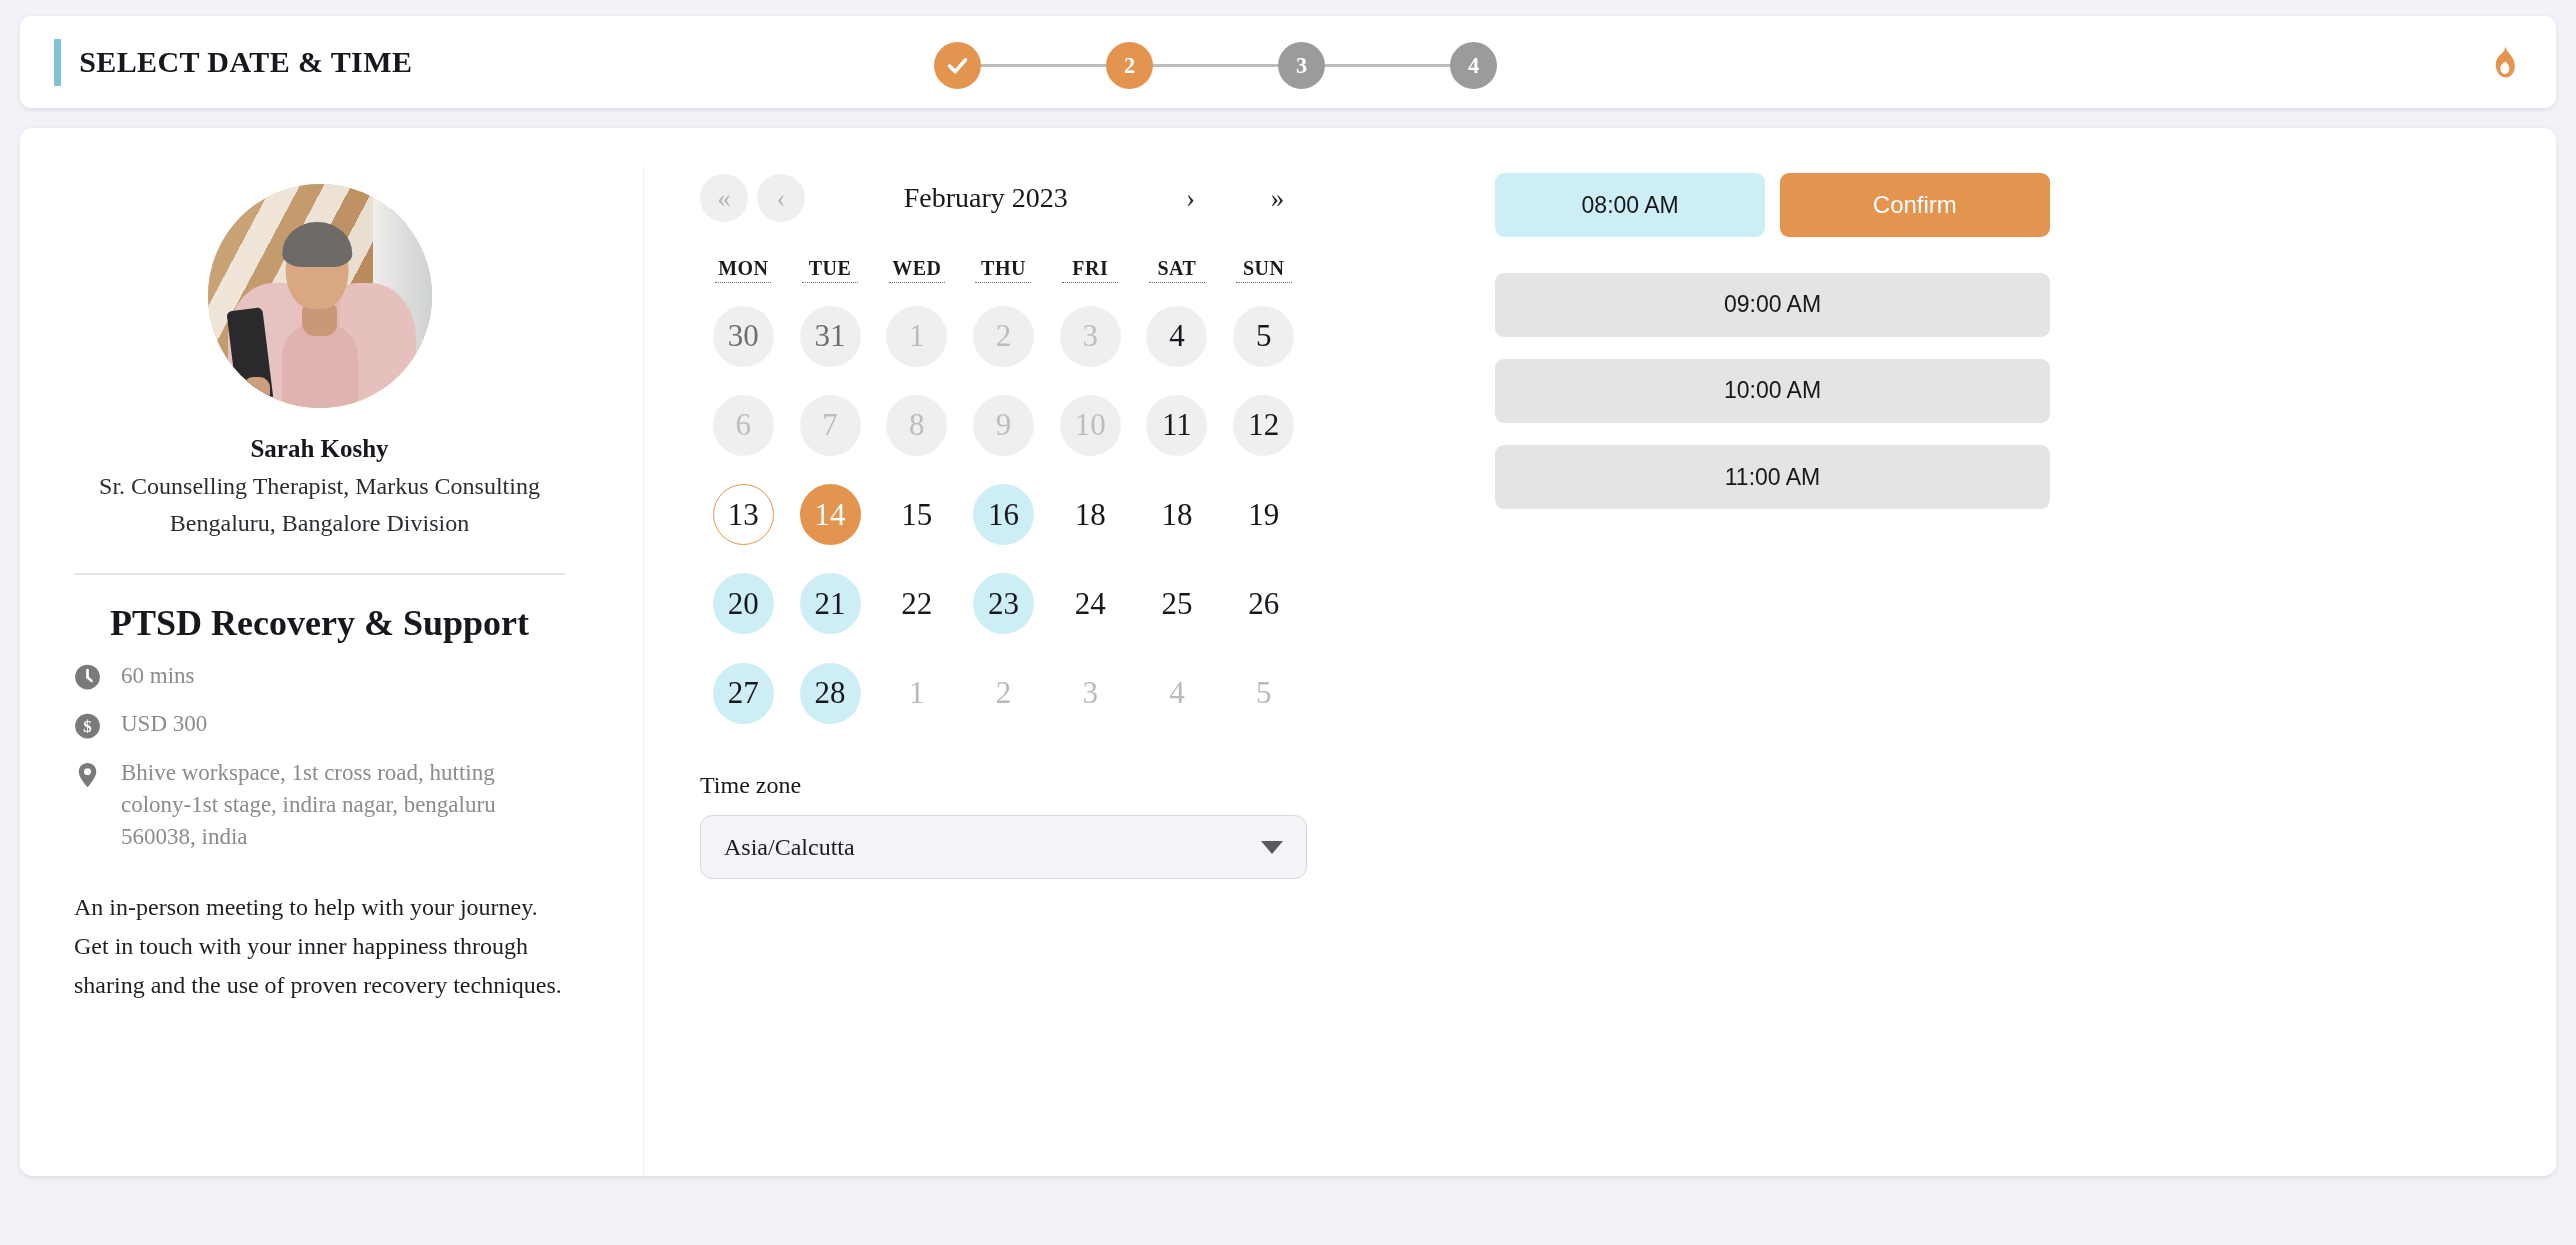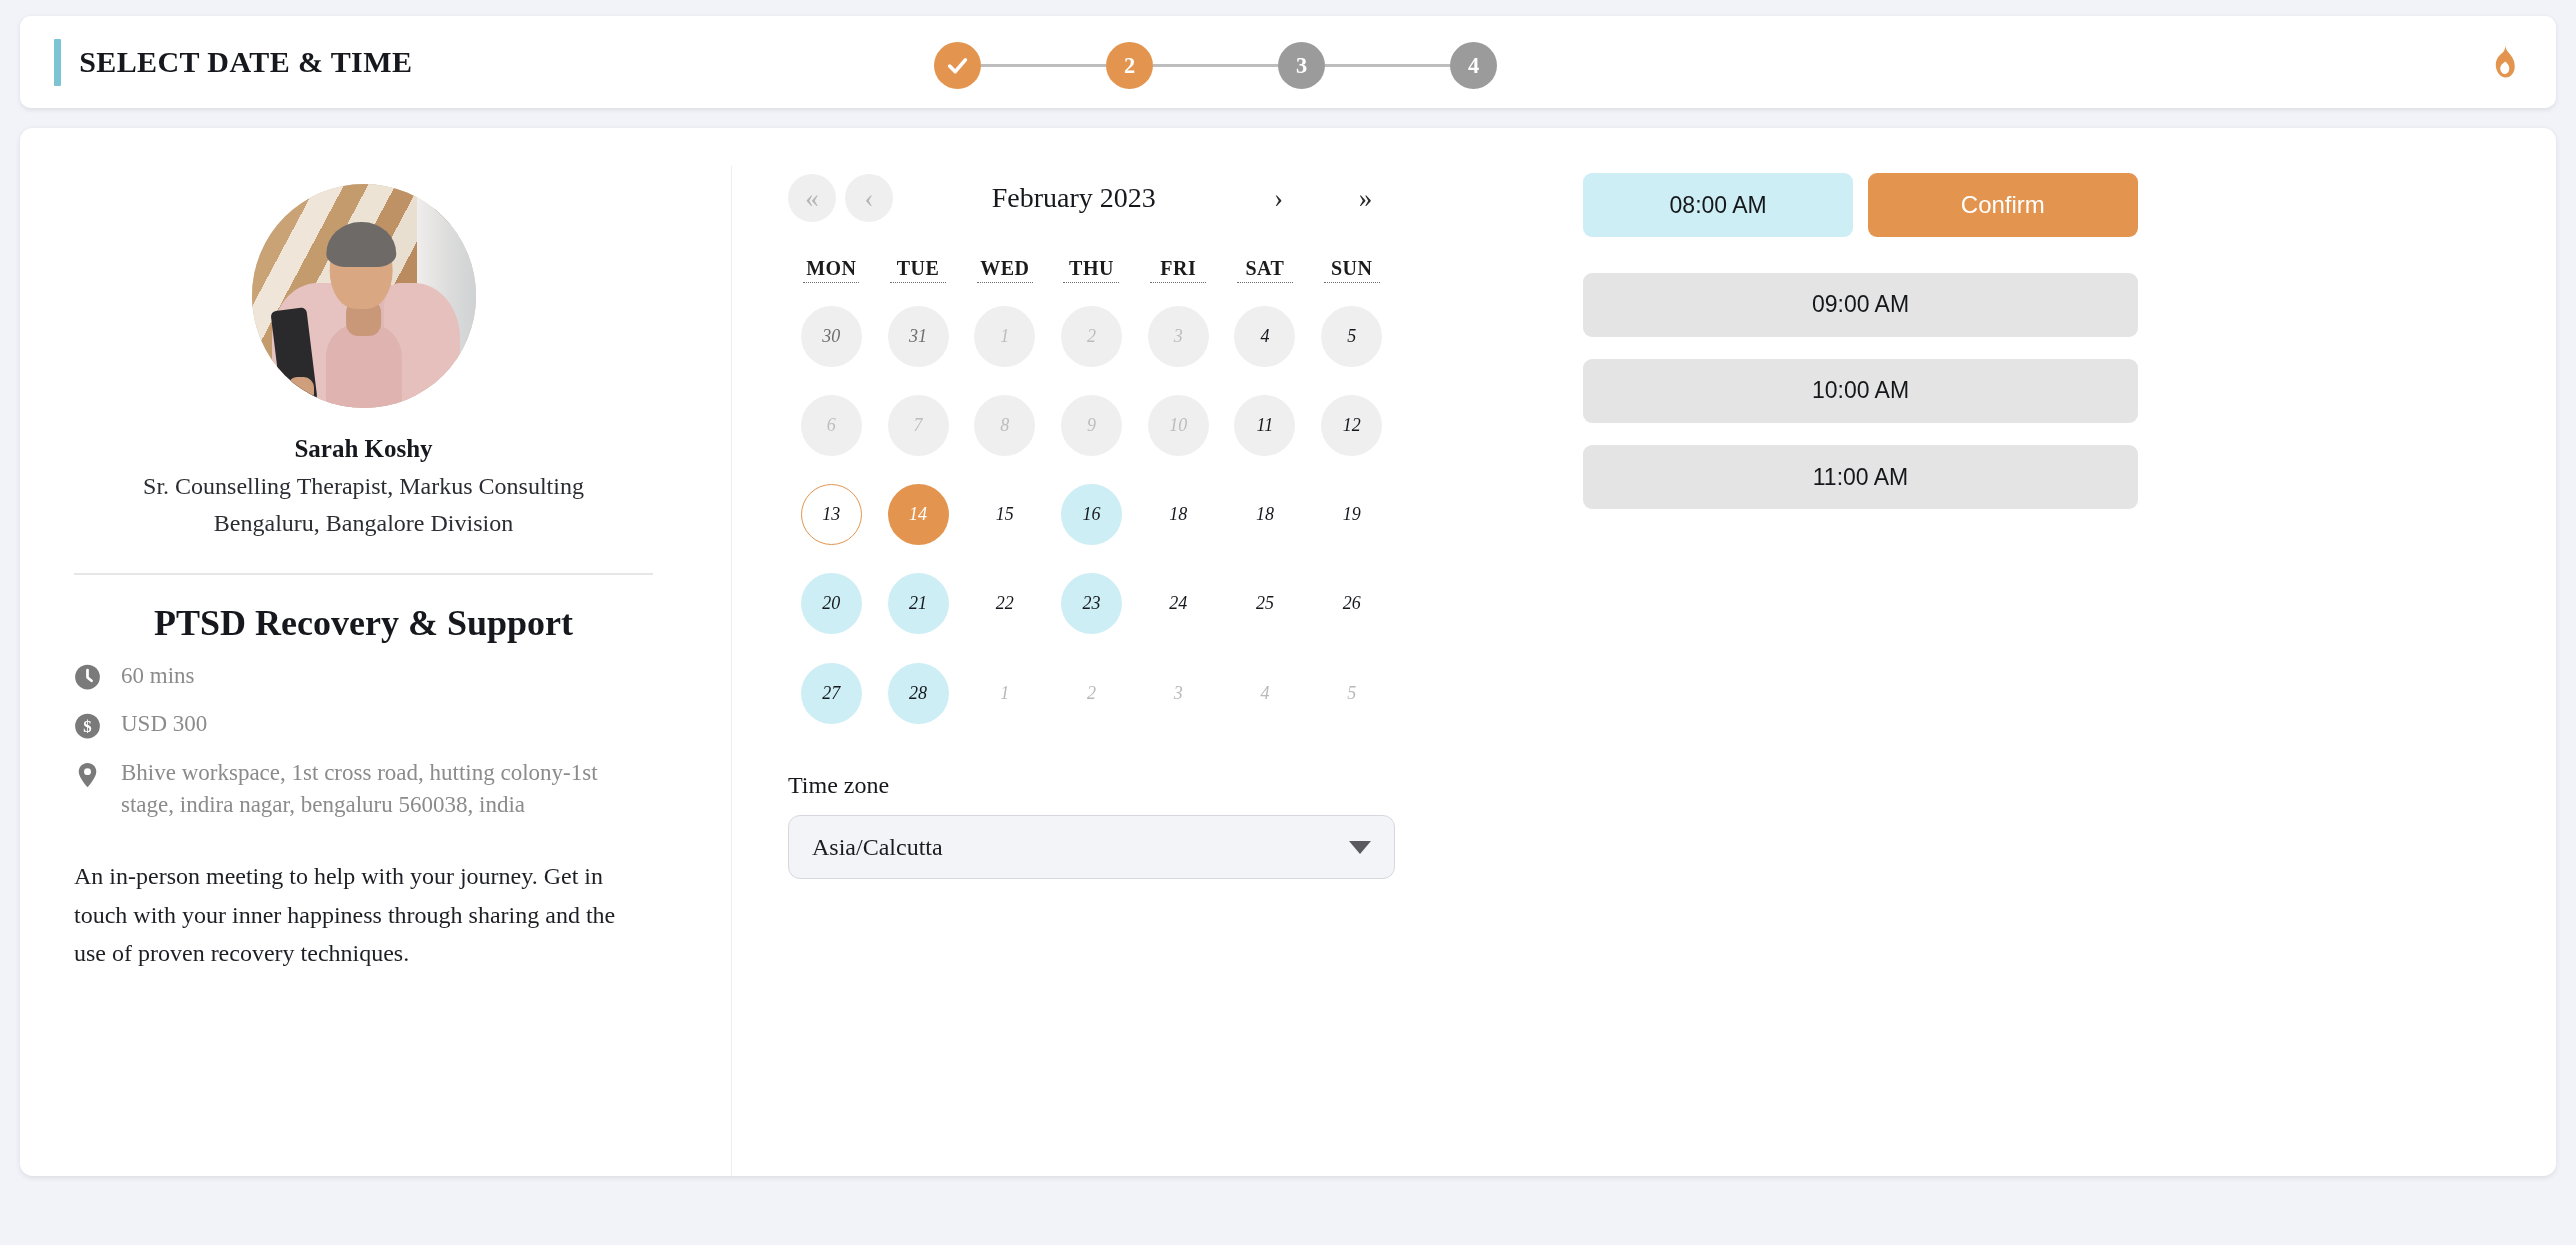--- a/index.html
+++ b/index.html
@@ -90,21 +90,21 @@
     background: #ffffff;
     border-radius: 12.5px;
     box-shadow: 0 1.8px 5.4px rgba(30,35,60,0.10);
     display: flex;
     position: relative;
     padding: 38px 0 0 0;
   }
 
   
   .leftpanel {
-    width: 712px;
+    width: 624px;
     flex: none;
     padding: 18px 78px 0 54px;
     border-right: 1.8px solid #eeeeee;
     min-height: 940px;
   }
   .avatar-row { display: flex; justify-content: center; }
   .avatar {
     width: 224px; height: 224px;
     border-radius: 50%;
     overflow: hidden;
@@ -287,24 +287,23 @@
     margin-top: 12.5px;
   }
   .daycell {
     height: 82px;
     display: flex; align-items: center; justify-content: center;
   }
   .day {
     width: 61px; height: 61px;
     border-radius: 50%;
     display: flex; align-items: center; justify-content: center;
-    font-size: 18px;
+    font-size: 31px;
     color: #16181d;
     font-family: "Liberation Serif", serif;
-    font-style: italic;
   }
   .day.grayfill  { background: #efefef; }
   .day.muted     { color: #bdbdbd; }
   .day.dimtext   { color: #6f6f6f; }
   .day.avail     { background: #cdeef5; }
   .day.selected  { background: #e3954f; color: #ffffff; }
   .day.today     { background: #ffffff; border: 1.8px solid #e3954f; }
   .day.plain     { background: transparent; }
   .day.nextmonth { color: #b9b9b9; background: transparent; }
 

